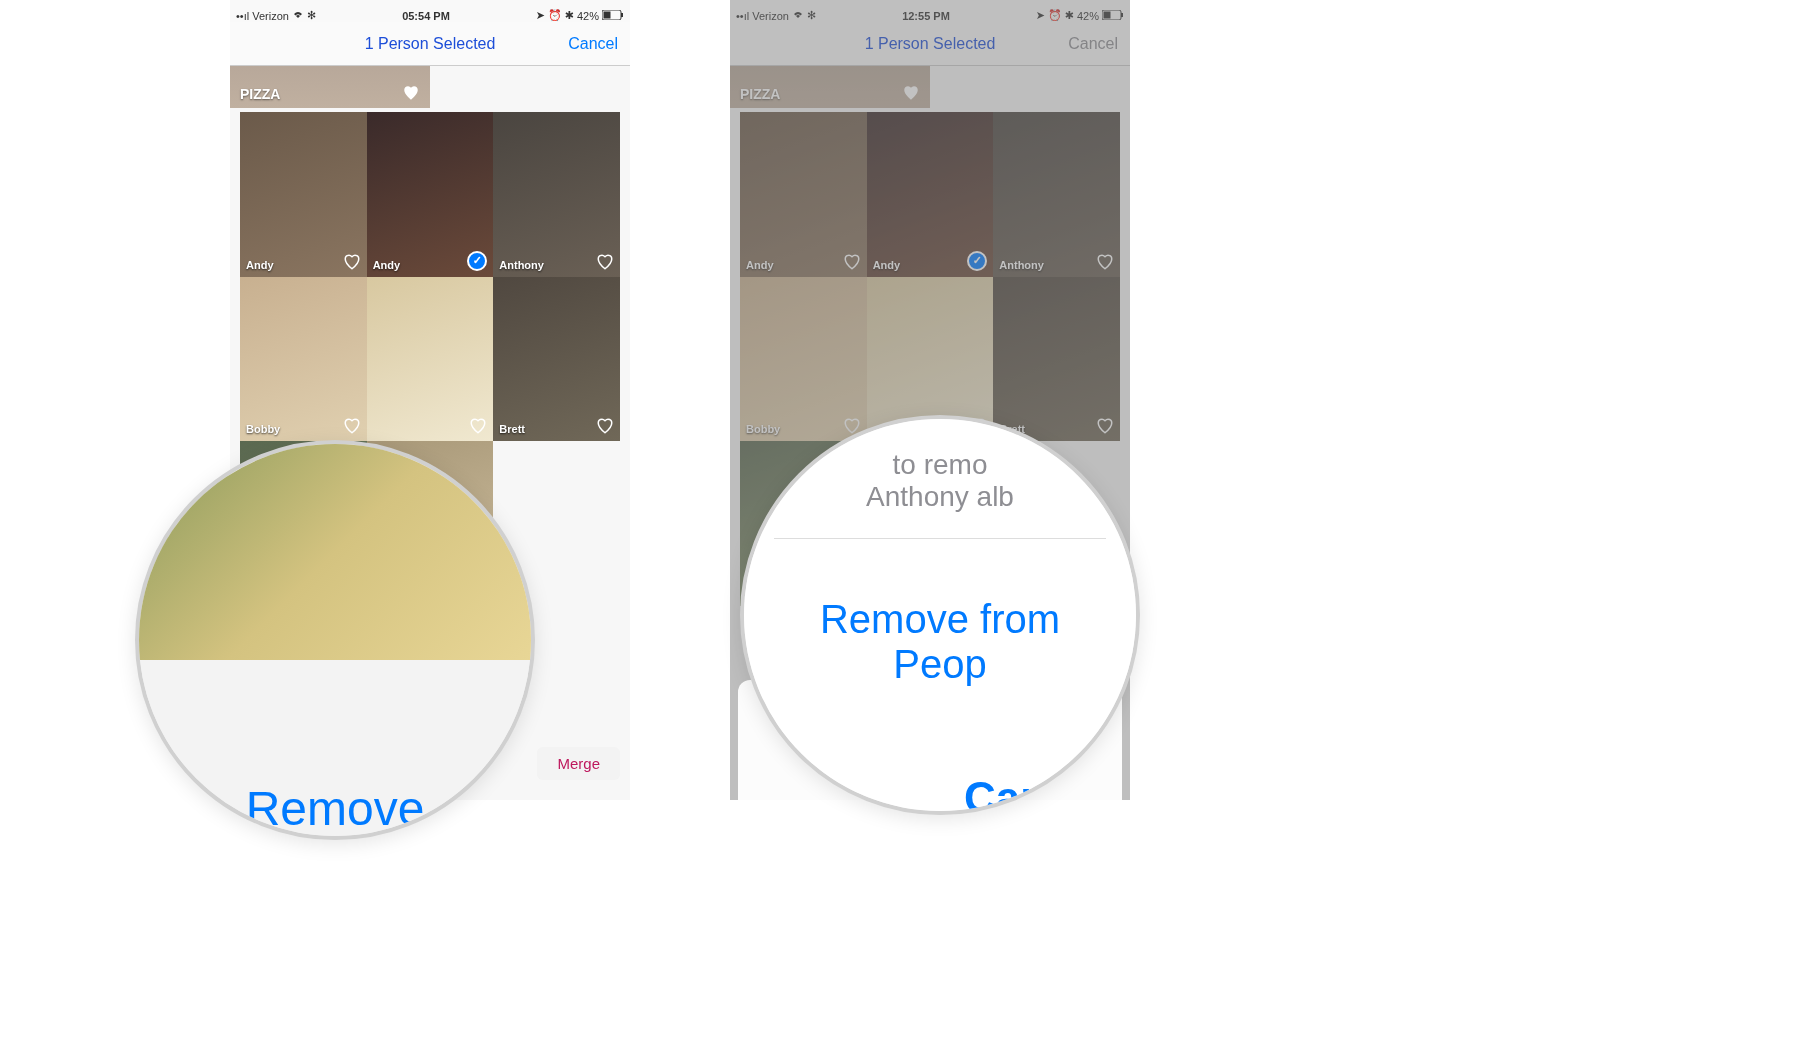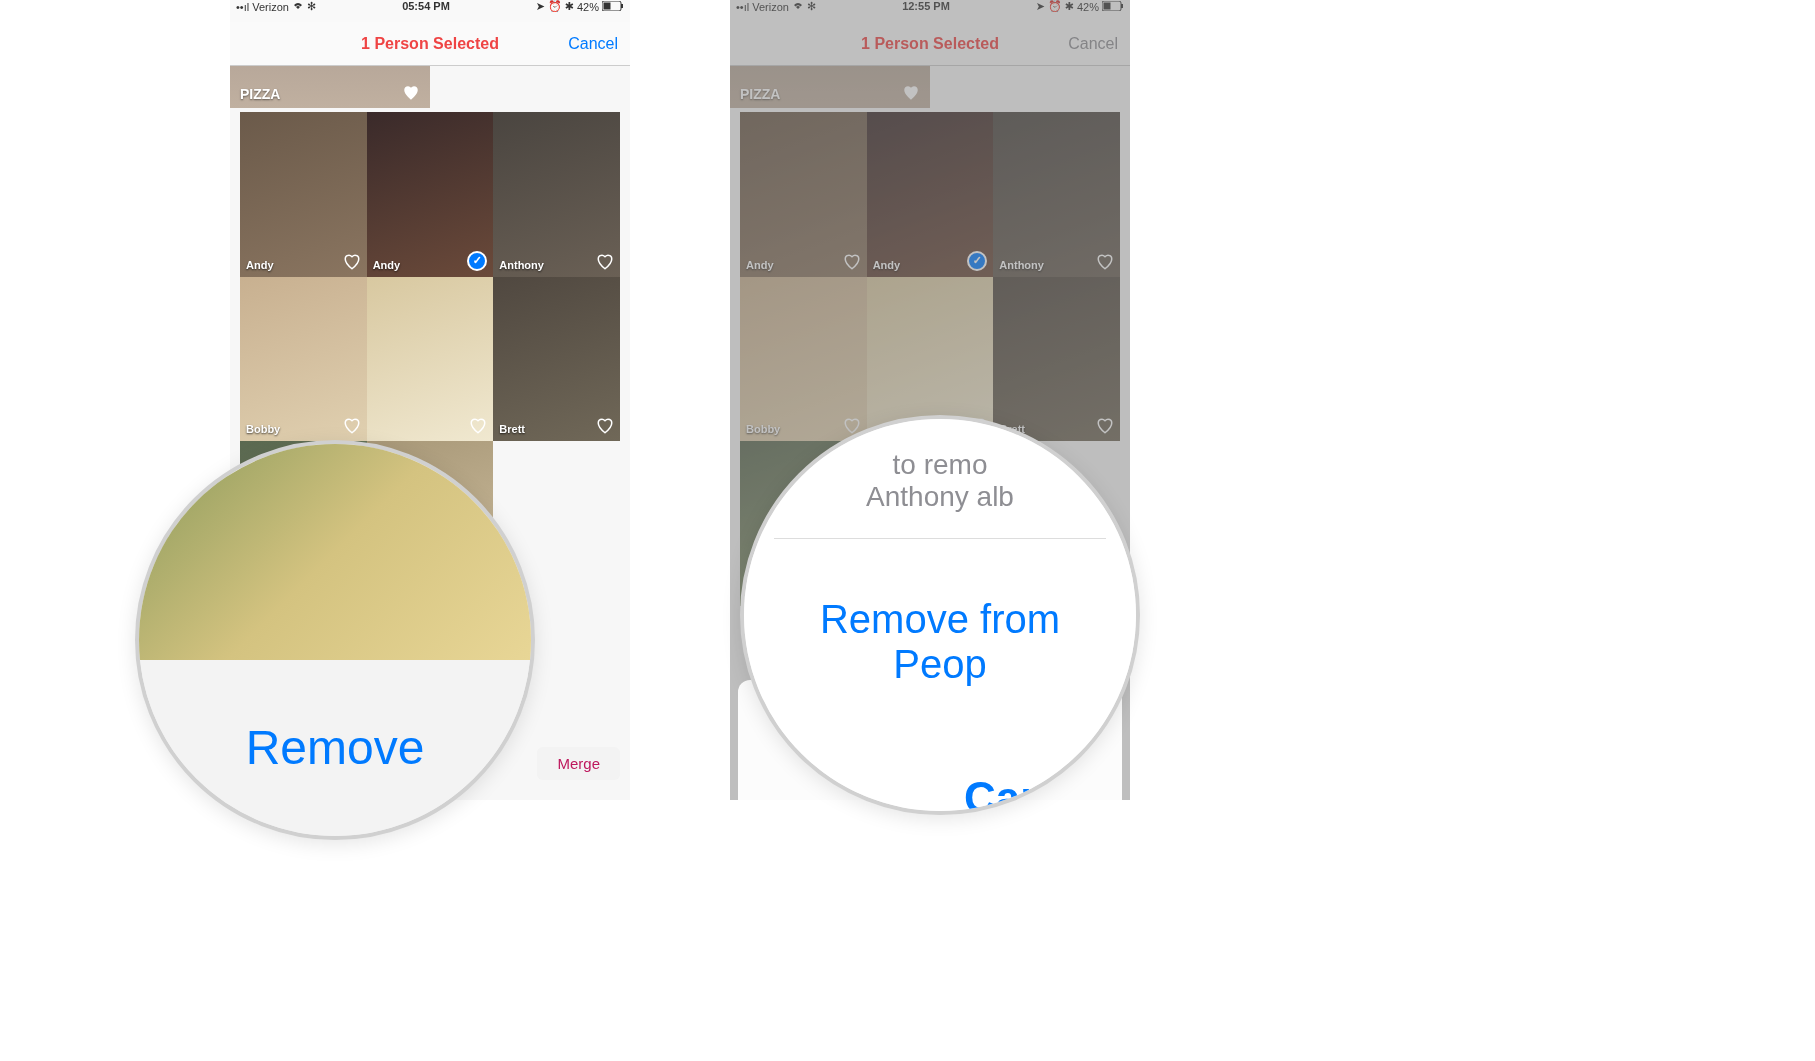--- a/index.html
+++ b/index.html
@@ -16,38 +16,38 @@
       height: 800px;
       background: #f7f7f7;
       overflow: hidden;
     }
     .phone-screen.left { left: 230px; top: 0; }
     .phone-screen.right { left: 730px; top: 0; }
     .status-bar {
       height: 22px;
       display: flex;
       justify-content: space-between;
-      align-items: flex-start;
+      align-items: flex-end;
       padding: 0 6px;
       font-size: 11px;
       color: #333;
       background: #f9f9f9;
     }
     .status-left, .status-right { display: flex; align-items: center; gap: 3px; }
     .status-center { font-weight: 600; }
     .nav-bar {
       height: 44px;
       display: flex;
       justify-content: center;
       align-items: center;
       position: relative;
       background: #fafafa;
       border-bottom: 0.5px solid #ccc;
     }
-    .nav-title { font-size: 16px; font-weight: 700; color: #ef4444; }
+    .nav-title { font-size: 16px; font-weight: 400; color: #1d4ed8; }
     .nav-cancel {
       position: absolute;
       right: 12px;
       color: #007AFF;
       font-size: 16px;
     }
     .pizza-tile {
       width: 200px;
       height: 42px;
       margin-left: 0;
@@ -132,21 +132,21 @@
     .zoom.left-zoom { left: 135px; top: 440px; }
     .zoom.right-zoom { left: 740px; top: 415px; }
     .zoom-top-img {
       flex: 0 0 55%;
       background: linear-gradient(135deg, #8b9a5b 0%, #d4c380 50%, #e8d696 100%);
     }
     .zoom-bottom-bar {
       flex: 1;
       background: rgba(242,242,242,0.95);
       display: flex;
-      align-items: center;
+      align-items: flex-end;
       justify-content: center;
     }
     .zoom-remove {
       color: #007AFF;
       font-size: 48px;
       font-weight: 400;
     }
     .action-sheet-preview {
       padding: 20px 30px;
       background: #fff;

